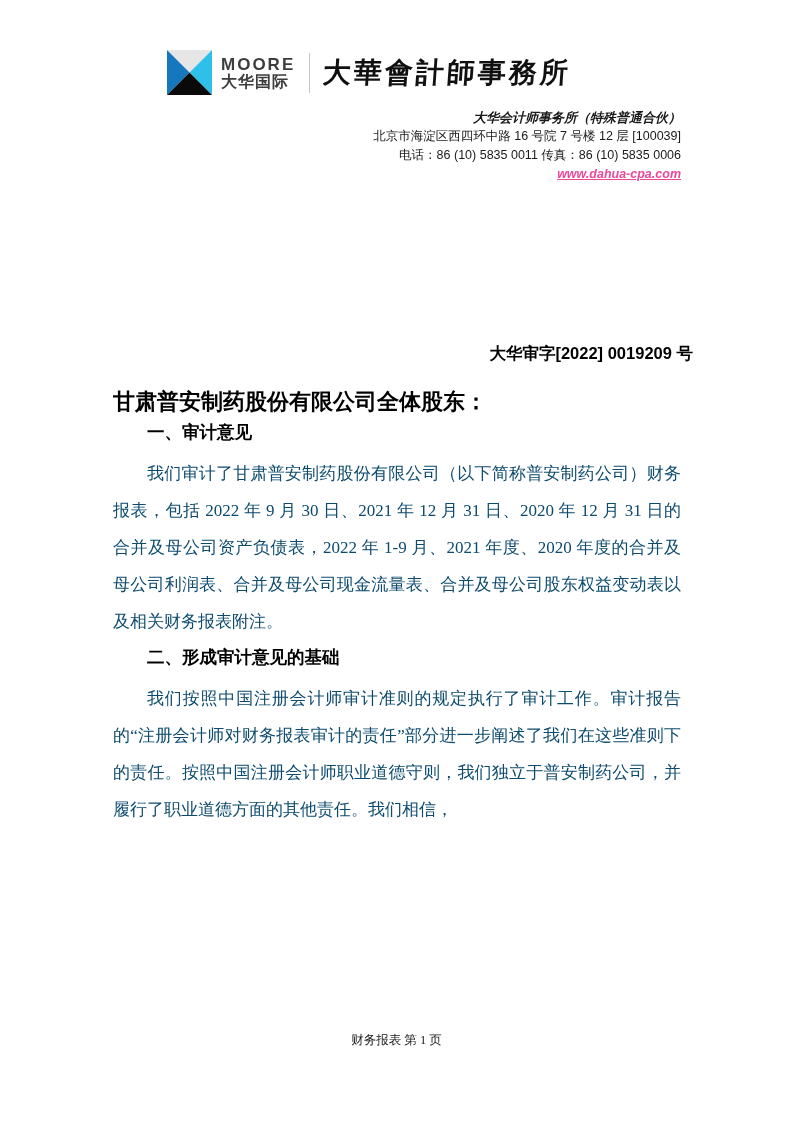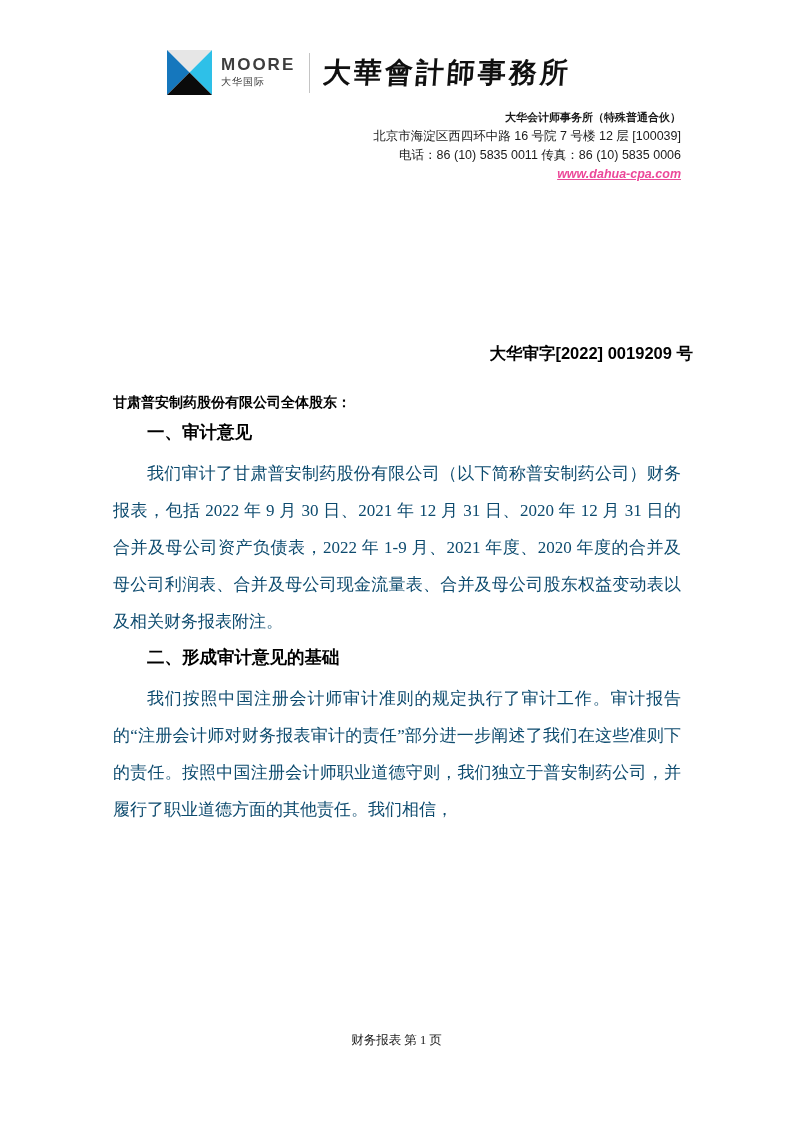--- a/index.html
+++ b/index.html
@@ -32,22 +32,22 @@
     color: #3d3d3d;
     align-self: center;
   }
   .brand-name {
     font-size: 17px;
     font-weight: 700;
     letter-spacing: 2px;
     line-height: 18px;
   }
   .brand-name-cn {
-    font-size: 10px;
-    font-weight: 400;
+    font-size: 16px;
+    font-weight: 700;
     letter-spacing: 1px;
     line-height: 16px;
   }
   .brand-divider {
     width: 1px;
     height: 40px;
     background: #c4c4c4;
     margin: 0 13px 0 14px;
   }
   .calligraphy {
@@ -63,21 +63,21 @@
   .address-block {
     position: absolute;
     top: 108px;
     right: 112px;
     text-align: right;
     font-family: "Liberation Sans", "DejaVu Sans", sans-serif;
     font-size: 12.5px;
     line-height: 19px;
     color: #1a1a1a;
   }
-  .firm-name { font-size: 11px; font-weight: 700; }
+  .firm-name { font-size: 13px; font-weight: 700; font-style: italic; }
   .website-link {
     display: inline-block;
     color: #ec4899;
     font-style: italic;
     font-weight: 600;
     text-decoration: underline;
     cursor: pointer;
   }
 
   
@@ -102,21 +102,21 @@
     font-weight: 700;
   }
   .doc-body {
     position: absolute;
     top: 389px;
     left: 113px;
     width: 568px;
   }
   .addressee {
     font-family: "Liberation Sans", "DejaVu Sans", sans-serif;
-    font-size: 14px;
+    font-size: 22px;
     font-weight: 700;
     line-height: 26px;
   }
   .section-heading {
     font-family: "Liberation Sans", "DejaVu Sans", sans-serif;
     font-size: 17.5px;
     font-weight: 700;
     line-height: 26px;
     margin-top: 4px;
     margin-bottom: 10px;

